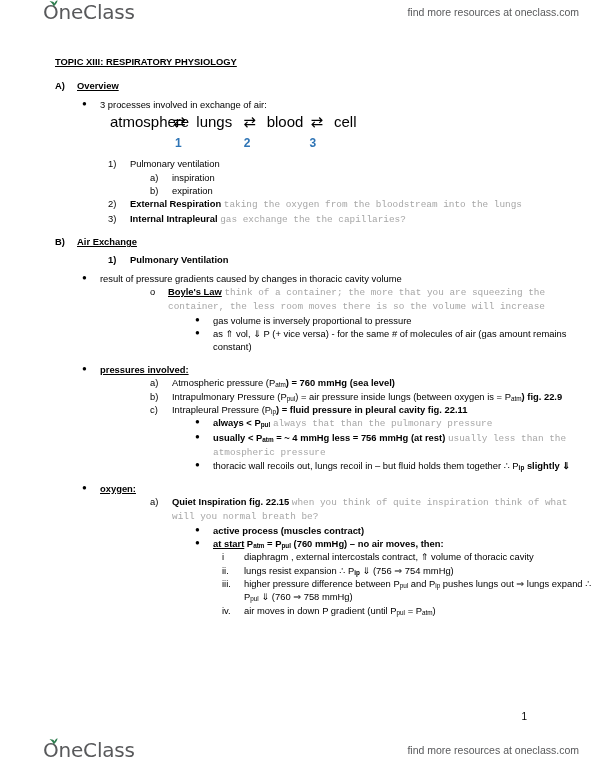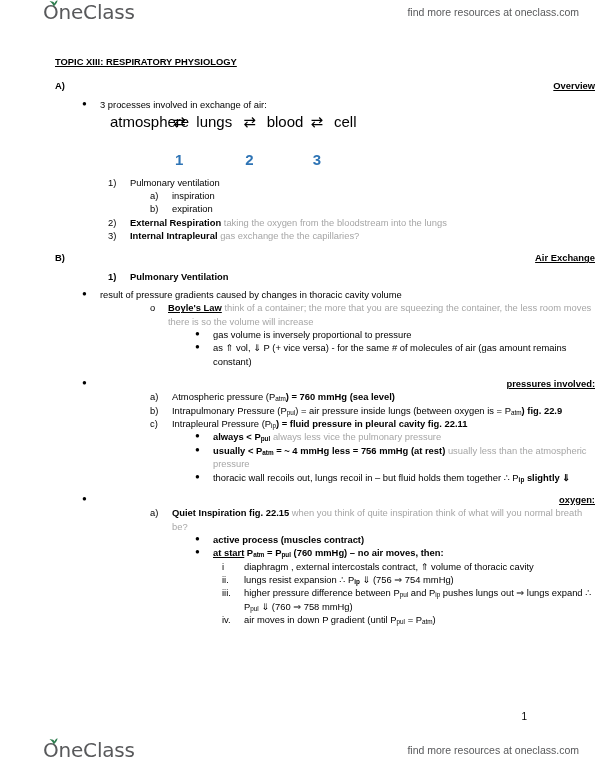--- a/index.html
+++ b/index.html
@@ -109,46 +109,47 @@
   .lvl-bul1{ margin-left: 82px; }
   .lvl-num1{ margin-left: 108px; }
   .lvl-alp1{ margin-left: 150px; }
   .lvl-o   { margin-left: 150px; }
   .lvl-bul2{ margin-left: 195px; }
   .lvl-rom { margin-left: 222px; }
   .mk-ind  > .tx { padding-left: 22px; }
   .mk-ind2 > .tx { padding-left: 18px; }
 
   b, .b { font-weight: bold; }
-  u, .u { text-decoration: underline; text-align: right; }
+  u, .u { text-decoration: underline; }
   .gray {
     color: #a6a6a6;
     font-weight: normal;
+    font-family: Liberation Mono, monospace;
   }
   sub {
     font-size: 0.68em;
     vertical-align: -0.22em;
     line-height: 0;
   }
   .bullet { font-size: 8px; }
   .sp { display: block; height: 9px; }
   .sp-sm { display: block; height: 5px; }
 
   
   .eqrow {
     margin-left: 110px;
     white-space: nowrap;
     font-size: 15px;
   }
   .eqrow .tok { display: inline-block; }
   .eqnums {
     margin-left: 110px;
     white-space: nowrap;
-    font-size: 15px;
-    margin-top: 16px;
+    font-size: 12px;
+    margin-top: 2px;
   }
   .eqnums .n {
     display: inline-block;
     text-align: center;
     color: #2e74b5;
     font-weight: bold;
   }
   .aglyph { font-family: "DejaVu Sans", sans-serif; }
 </style>
 </head>
@@ -272,21 +273,21 @@
     <span class="tx"><span>Intrapulmonary Pressure (P</span><sub>pul</sub><span>) = air pressure inside lungs (between oxygen is =  P</span><sub>atm</sub><b>) fig. 22.9</b></span>
   </div>
 
   <div class="li lvl-alp1 mk-ind">
     <span class="mk">c)</span>
     <span class="tx"><span>Intrapleural Pressure (P</span><sub>ip</sub><b>) = fluid pressure in pleural cavity fig. 22.11</b></span>
   </div>
 
   <div class="li lvl-bul2 mk-ind2">
     <span class="mk bullet">●</span>
-    <span class="tx"><b>always &lt; P</b><b><sub>pul</sub></b> <span class="gray">always less vice the pulmonary pressure</span></span>
+    <span class="tx"><b>always &lt; P</b><b><sub>pul</sub></b> <span class="gray">always that than the pulmonary pressure</span></span>
   </div>
 
   <div class="li lvl-bul2 mk-ind2">
     <span class="mk bullet">●</span>
     <span class="tx"><b>usually &lt; P</b><b><sub>atm</sub></b><b> = ~ 4 mmHg less = 756  mmHg (at rest)</b> <span class="gray">usually less than the atmospheric pressure</span></span>
   </div>
 
   <div class="li lvl-bul2 mk-ind2">
     <span class="mk bullet">●</span>
     <span class="tx"><span>thoracic wall recoils out, lungs recoil in – but fluid holds them together ∴ P</span><b><sub>ip</sub></b><b> slightly ⇓</b></span>

